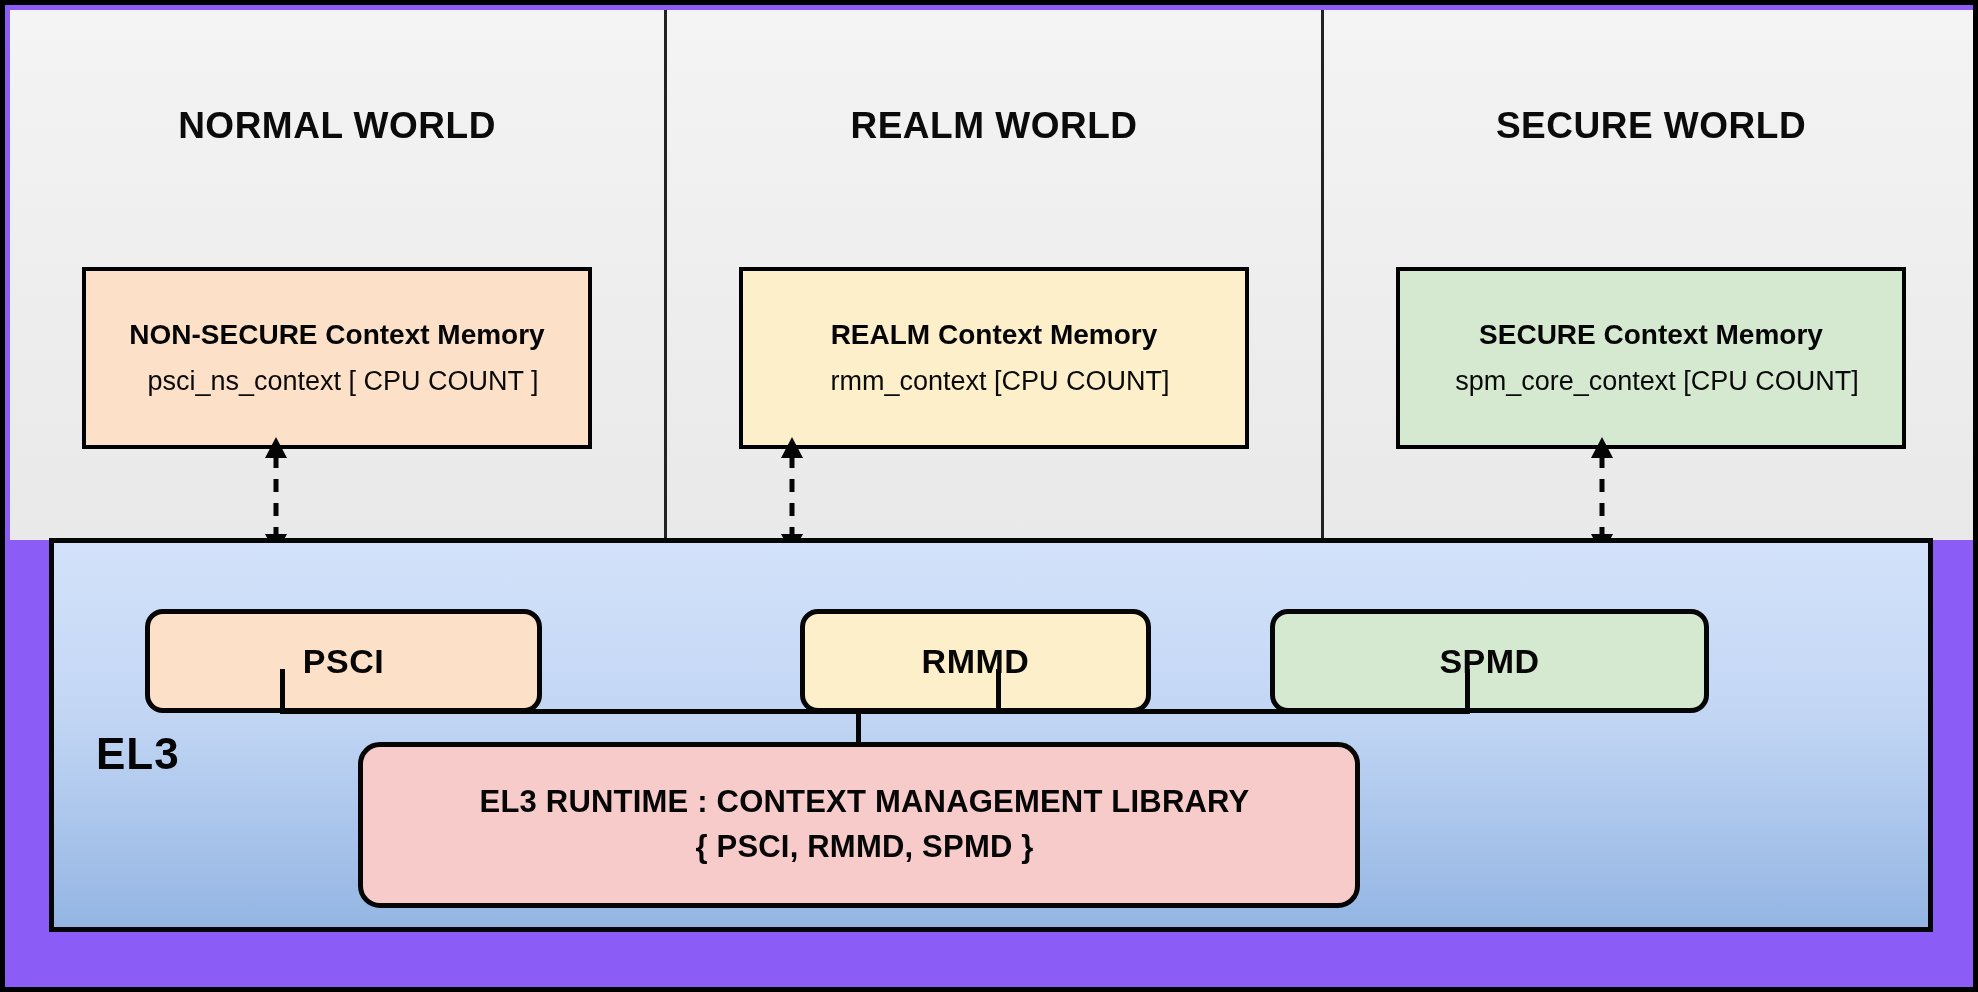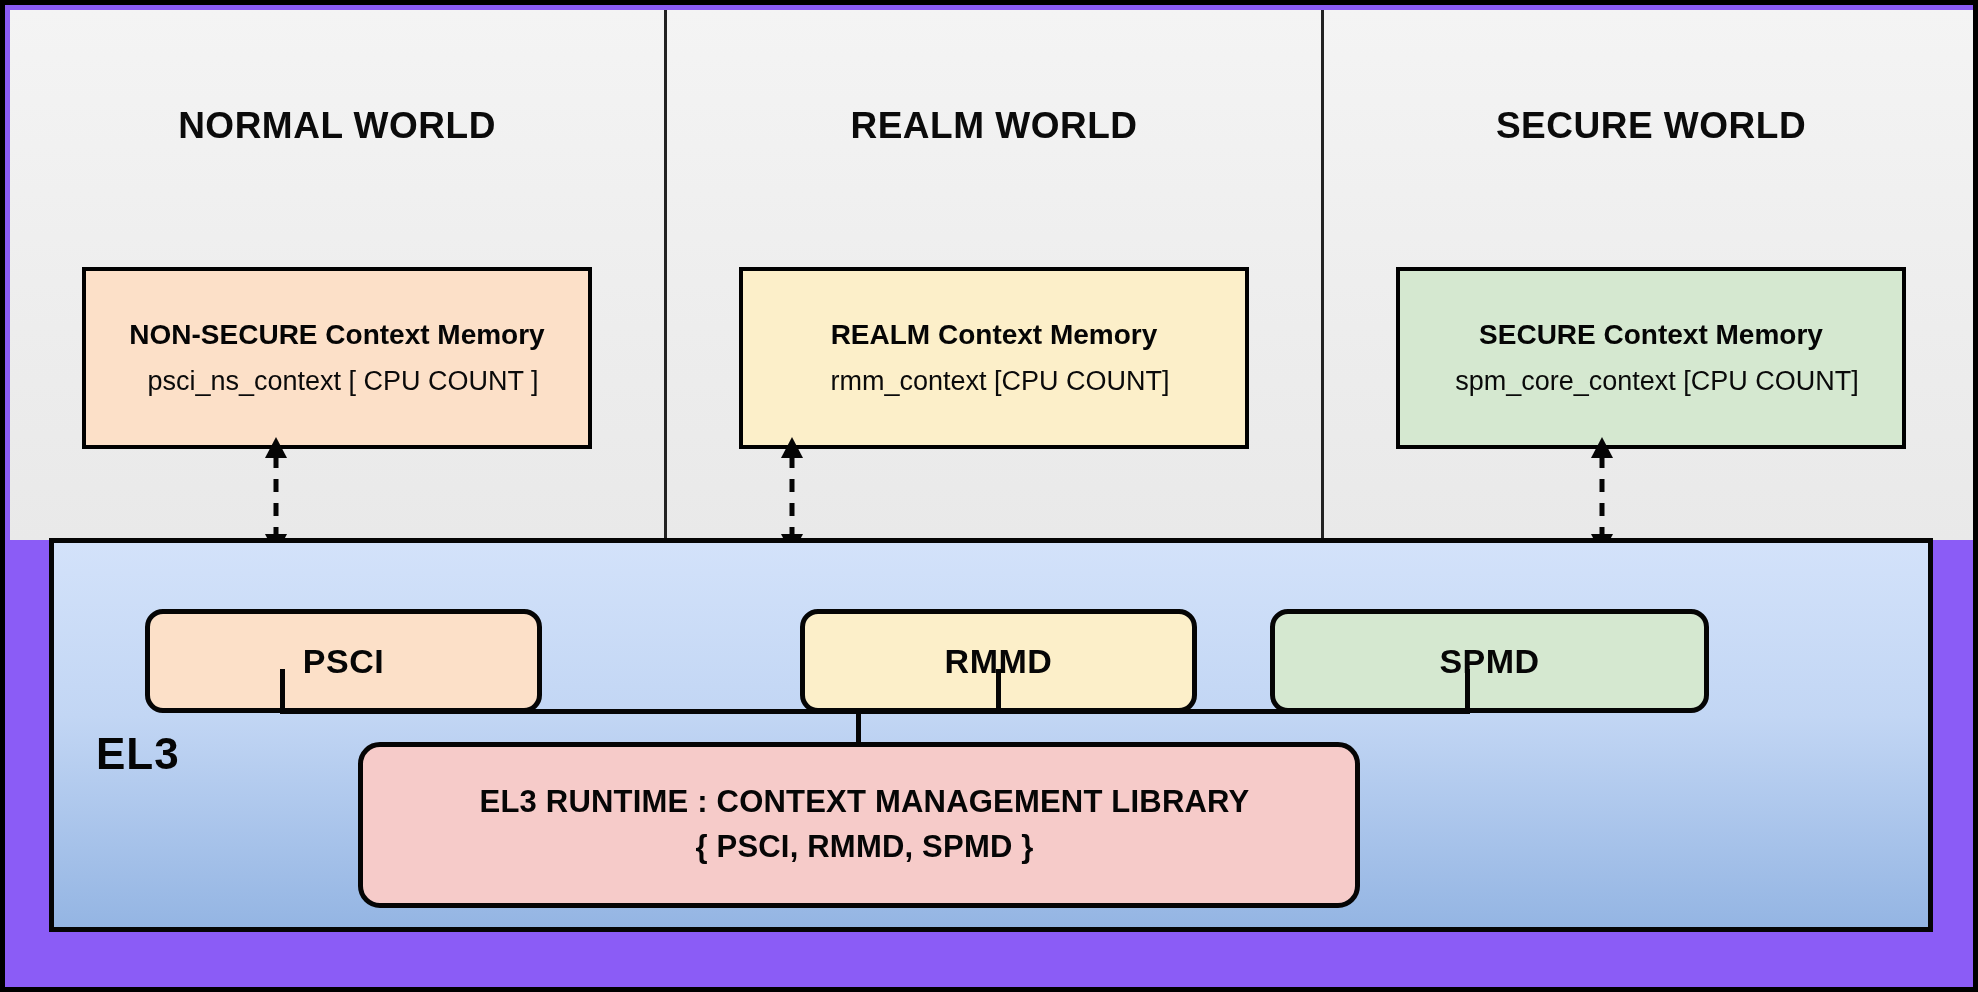--- a/index.html
+++ b/index.html
@@ -124,21 +124,21 @@
     display: flex;
     align-items: center;
     justify-content: center;
     font-size: 34px;
     font-weight: bold;
     color: #060606;
     letter-spacing: 0.5px;
     margin-top: 44px;
   }
   .dispatcher.psci  { left: 91px;   width: 397px; background: #fce0c8; }
-  .dispatcher.rmmd  { left: 746px;  width: 397px; background: #fcefc9; }
+  .dispatcher.rmmd  { left: 746px;  width: 351px; background: #fcefc9; }
   .dispatcher.spmd  { left: 1216px; width: 439px; background: #d5e8d0; }
 
   .runtime-box {
     position: absolute;
     left: 304px;
     top: 199px;
     width: 1002px;
     height: 166px;
     border: 5px solid #050505;
     border-radius: 22px;

